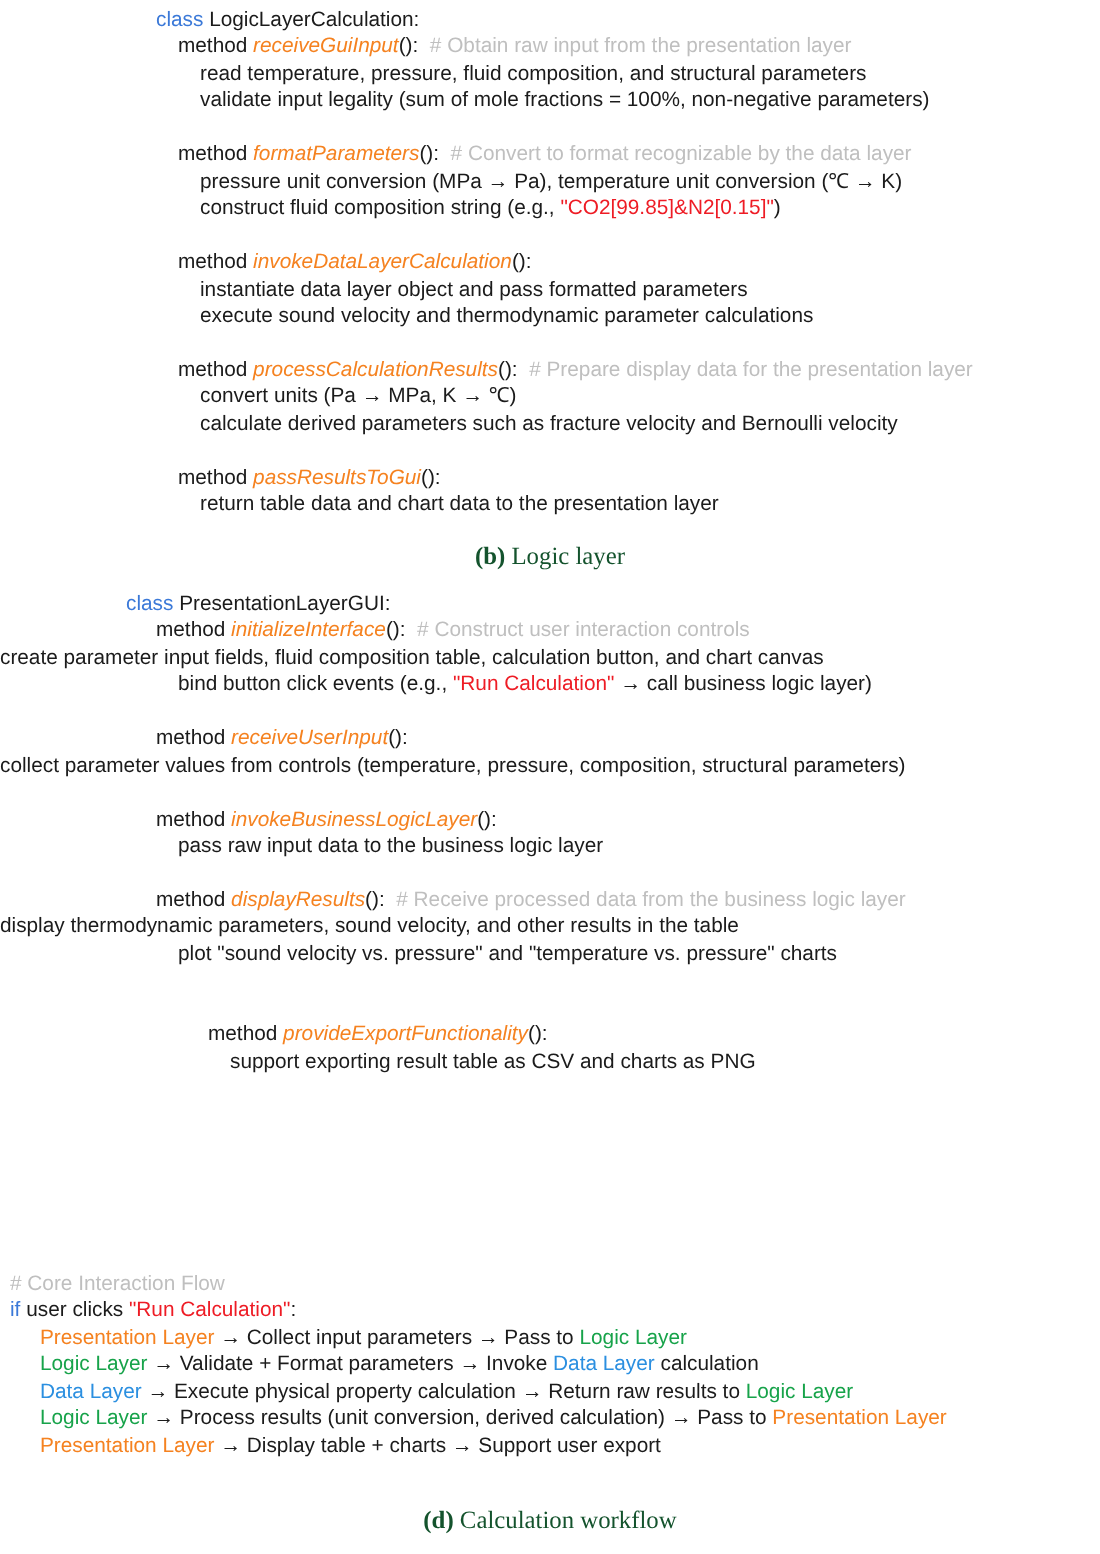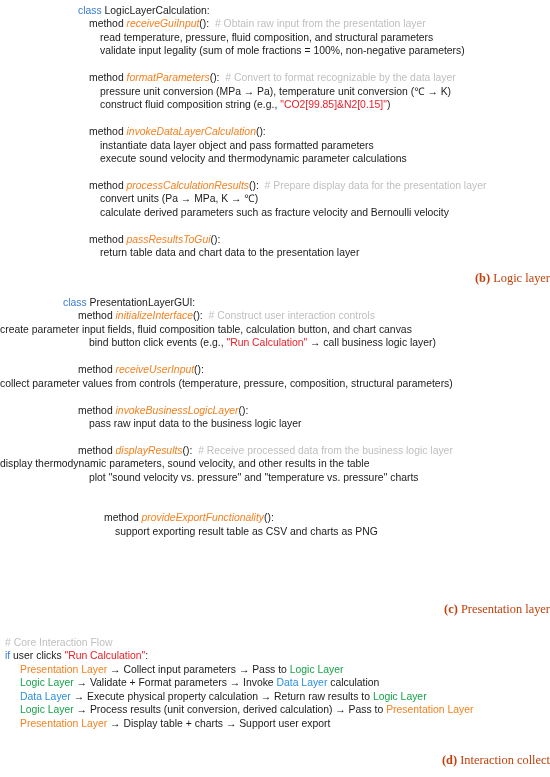--- a/index.html
+++ b/index.html
@@ -43,34 +43,33 @@
   .fn      { color: #f58220; font-style: italic; }
   .cmt     { color: #bfbfbf; }
   .str     { color: #ee1c25; }
   .orange  { color: #f58220; }
   .green   { color: #17a34a; }
   .blue    { color: #2b8fe0; margin-top: 18px; }
   .caption {
     position: absolute;
     left: 0;
     width: 550px;
-    text-align: right;
+    text-align: center;
     font-family: "Liberation Serif", serif;
     font-size: 12.4px;
-    color: #c2410c;
+    color: #14532d;
   }
   .caption b { font-weight: bold; }
 </style>
 </head>
 <body>
 
 <div class="page">
 
   <div class="block code" id="panel-b" style="top:4px;"><span class="ln" style="padding-left: 78px;"><span class="kw">class </span><span>LogicLayerCalculation:</span></span><span class="ln" style="padding-left: 89px;"><span>method </span><span class="fn">receiveGuiInput</span><span>():  </span><span class="cmt"># Obtain raw input from the presentation layer</span></span><span class="ln" style="padding-left: 100px;"><span>read temperature, pressure, fluid composition, and structural parameters</span></span><span class="ln" style="padding-left: 100px;"><span>validate input legality (sum of mole fractions = 100%, non-negative parameters)</span></span><span class="ln blank"></span><span class="ln" style="padding-left: 89px;"><span>method </span><span class="fn">formatParameters</span><span>():  </span><span class="cmt"># Convert to format recognizable by the data layer</span></span><span class="ln" style="padding-left: 100px;"><span>pressure unit conversion (MPa → Pa), temperature unit conversion (℃ → K)</span></span><span class="ln" style="padding-left: 100px;"><span>construct fluid composition string (e.g., </span><span class="str">"CO2[99.85]&amp;N2[0.15]"</span><span>)</span></span><span class="ln blank"></span><span class="ln" style="padding-left: 89px;"><span>method </span><span class="fn">invokeDataLayerCalculation</span><span>():</span></span><span class="ln" style="padding-left: 100px;"><span>instantiate data layer object and pass formatted parameters</span></span><span class="ln" style="padding-left: 100px;"><span>execute sound velocity and thermodynamic parameter calculations</span></span><span class="ln blank"></span><span class="ln" style="padding-left: 89px;"><span>method </span><span class="fn">processCalculationResults</span><span>():  </span><span class="cmt"># Prepare display data for the presentation layer</span></span><span class="ln" style="padding-left: 100px;"><span>convert units (Pa → MPa, K → ℃)</span></span><span class="ln" style="padding-left: 100px;"><span>calculate derived parameters such as fracture velocity and Bernoulli velocity</span></span><span class="ln blank"></span><span class="ln" style="padding-left: 89px;"><span>method </span><span class="fn">passResultsToGui</span><span>():</span></span><span class="ln" style="padding-left: 100px;"><span>return table data and chart data to the presentation layer</span></span></div>
   <div class="caption" id="cap-b" style="top:271px;"><b>(b)</b><span> Logic layer</span></div>
 
   <div class="block code" id="panel-c" style="top:296px;"><span class="ln" style="padding-left: 63px;"><span class="kw">class </span><span>PresentationLayerGUI:</span></span><span class="ln" style="padding-left: 78px;"><span>method </span><span class="fn">initializeInterface</span><span>():  </span><span class="cmt"># Construct user interaction controls</span></span><span class="ln" style="padding-left: 89px; text-indent: -89px;"><span>create parameter input fields, fluid composition table, calculation button, and chart canvas</span></span><span class="ln" style="padding-left: 89px;"><span>bind button click events (e.g., </span><span class="str">"Run Calculation"</span><span> → call business logic layer)</span></span><span class="ln blank"></span><span class="ln" style="padding-left: 78px;"><span>method </span><span class="fn">receiveUserInput</span><span>():</span></span><span class="ln" style="padding-left: 89px; text-indent: -89px;"><span>collect parameter values from controls (temperature, pressure, composition, structural parameters)</span></span><span class="ln blank"></span><span class="ln" style="padding-left: 78px;"><span>method </span><span class="fn">invokeBusinessLogicLayer</span><span>():</span></span><span class="ln" style="padding-left: 89px;"><span>pass raw input data to the business logic layer</span></span><span class="ln blank"></span><span class="ln" style="padding-left: 78px;"><span>method </span><span class="fn">displayResults</span><span>():  </span><span class="cmt"># Receive processed data from the business logic layer</span></span><span class="ln" style="padding-left: 89px; text-indent: -89px;"><span>display thermodynamic parameters, sound velocity, and other results in the table</span></span><span class="ln" style="padding-left: 89px;"><span>plot "sound velocity vs. pressure" and "temperature vs. pressure" charts</span></span><span class="ln blank"></span><span class="ln blank"></span><span class="ln" style="padding-left: 104px;"><span>method </span><span class="fn">provideExportFunctionality</span><span>():</span></span><span class="ln" style="padding-left: 115px;"><span>support exporting result table as CSV and charts as PNG</span></span></div>
-  <div class="caption" id="cap-c" style="top:602px;"><b>(c)</b><span> Presentation layer</span></div>
 
   <div class="block code" id="panel-d" style="top:636px;"><span class="ln" style="padding-left: 5px;"><span class="cmt"># Core Interaction Flow</span></span><span class="ln" style="padding-left: 5px;"><span class="kw">if</span><span> user clicks </span><span class="str">"Run Calculation"</span><span>:</span></span><span class="ln" style="padding-left: 20px;"><span class="orange">Presentation Layer</span><span> → Collect input parameters → Pass to </span><span class="green">Logic Layer</span></span><span class="ln" style="padding-left: 20px;"><span class="green">Logic Layer</span><span> → Validate + Format parameters → Invoke </span><span class="blue">Data Layer</span><span> calculation</span></span><span class="ln" style="padding-left: 20px;"><span class="blue">Data Layer</span><span> → Execute physical property calculation → Return raw results to </span><span class="green">Logic Layer</span></span><span class="ln" style="padding-left: 20px;"><span class="green">Logic Layer</span><span> → Process results (unit conversion, derived calculation) → Pass to </span><span class="orange">Presentation Layer</span></span><span class="ln" style="padding-left: 20px;"><span class="orange">Presentation Layer</span><span> → Display table + charts → Support user export</span></span></div>
-  <div class="caption" id="cap-d" style="top:753px;"><b>(d)</b><span> Interaction collect</span></div>
+  <div class="caption" id="cap-d" style="top:753px;"><b>(d)</b><span> Calculation workflow</span></div>
 
 </div>
 
 </body></html>

